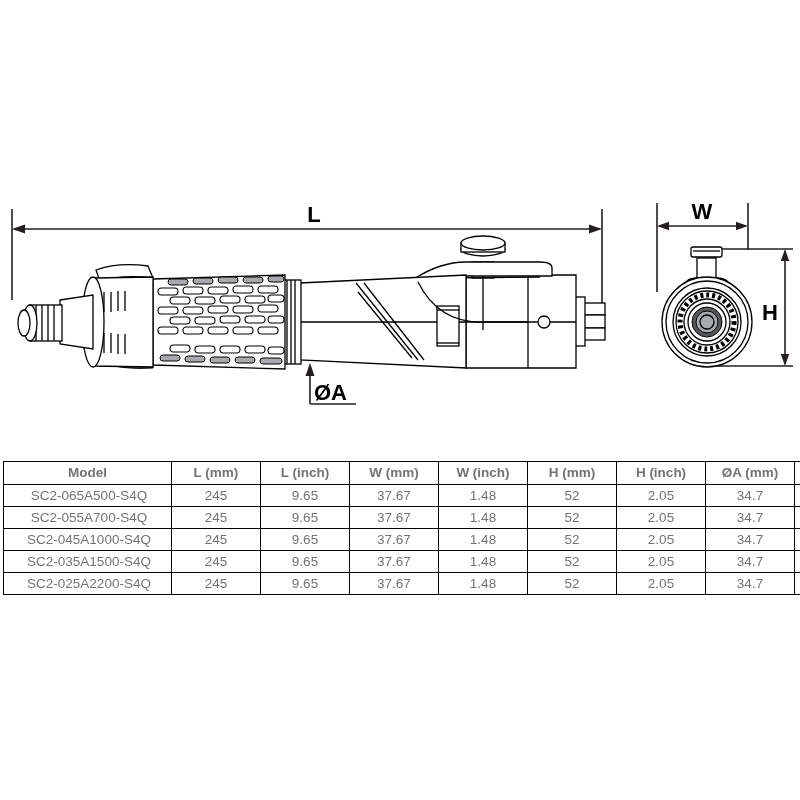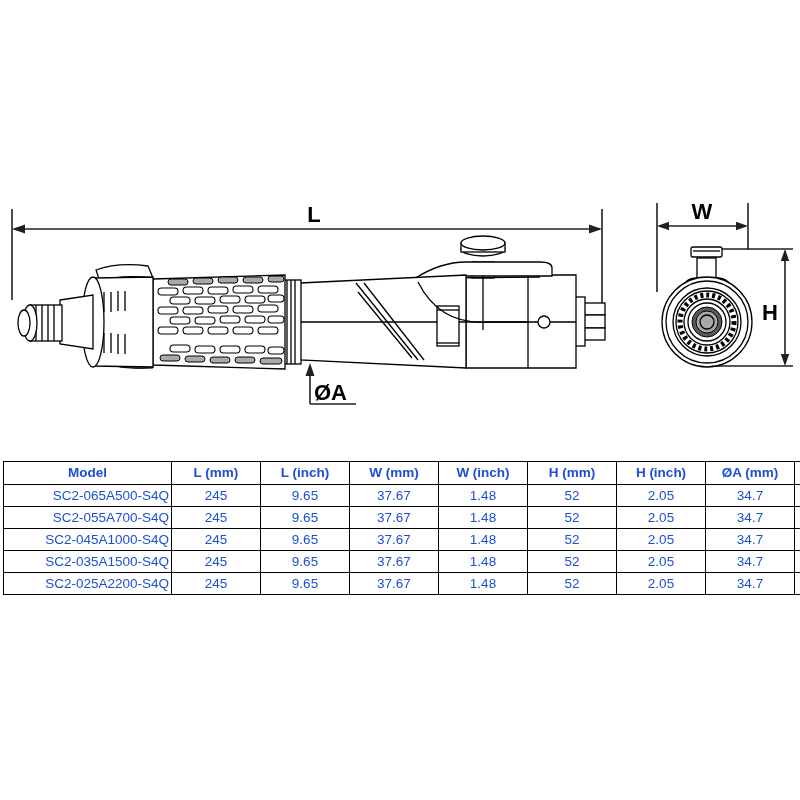--- a/index.html
+++ b/index.html
@@ -41,32 +41,32 @@
     table-layout: fixed;
     background: #ffffff;
   }
   table.spec th,
   table.spec td {
     border: 1px solid #000000;
     font-size: 13.5px;
     line-height: 1.0;
     height: 21px;
     padding: 0 2px;
-    color: #1d4ed8;
+    color: #737373;
     text-align: center;
     white-space: nowrap;
     overflow: hidden;
   }
   table.spec thead th {
     font-weight: bold;
     height: 22px;
   }
   table.spec td.model,
   table.spec th.model {
-    text-align: right;
+    text-align: center;
     padding-left: 5px;
   }
   table.spec th.model {
     text-align: center;
     padding-left: 2px;
   }
   
   col.c-model  { width: 168px; }
   col.c-dim    { width: 89px;  }
   col.c-dim2   { width: 90px;  }

